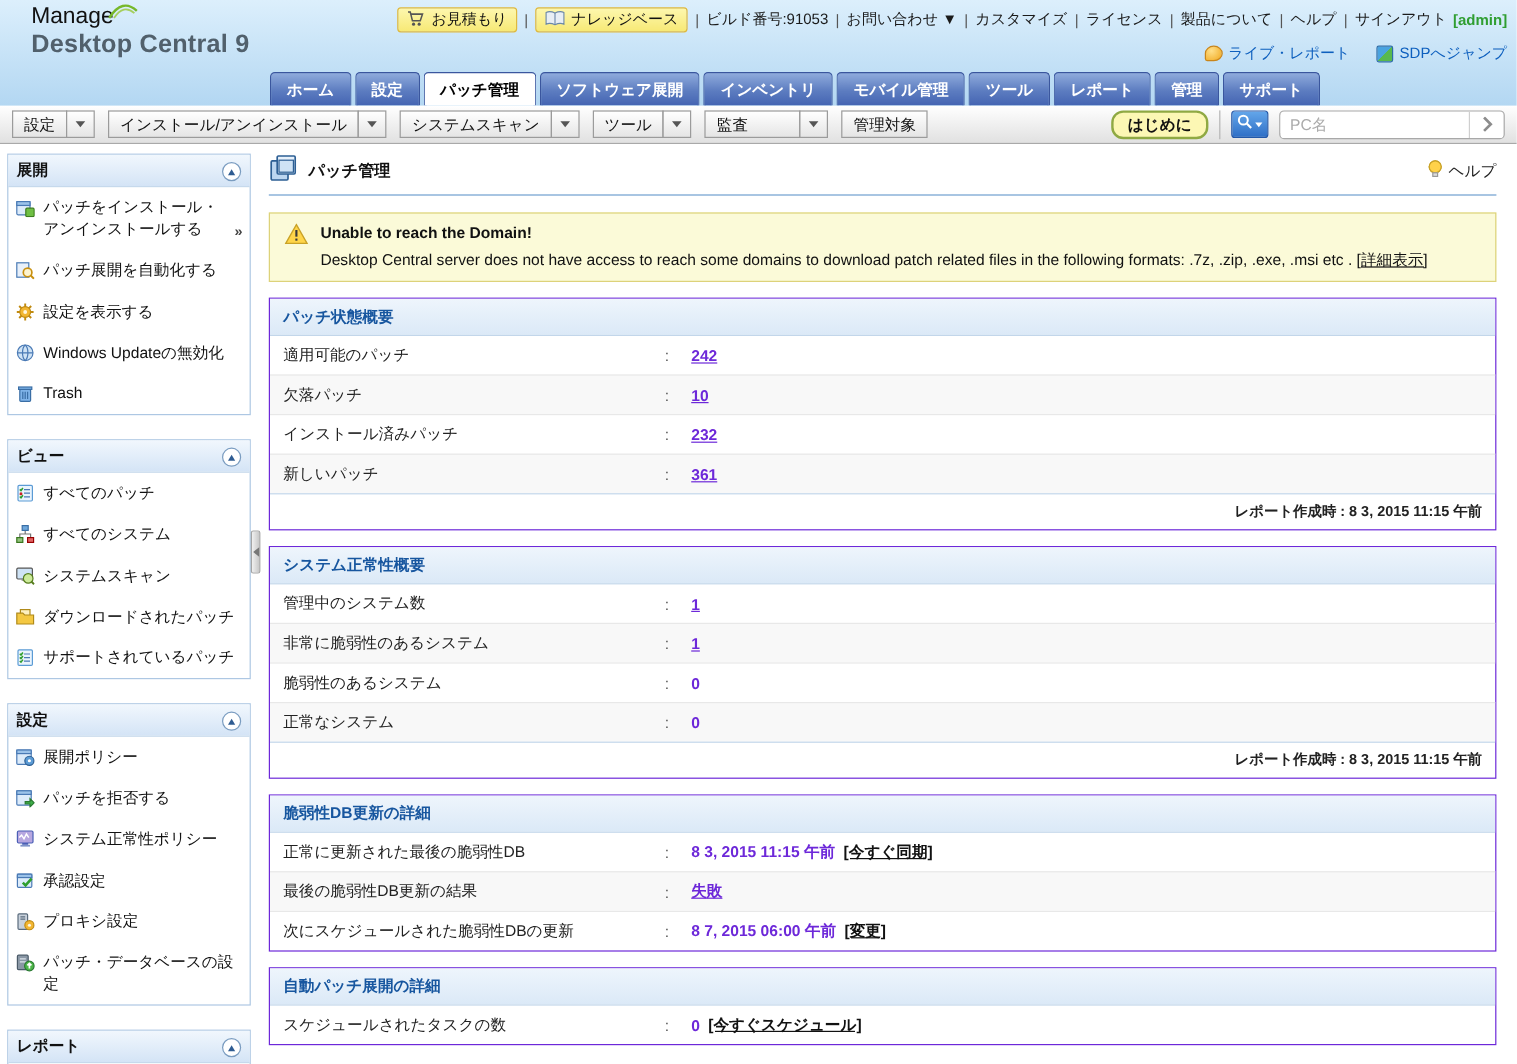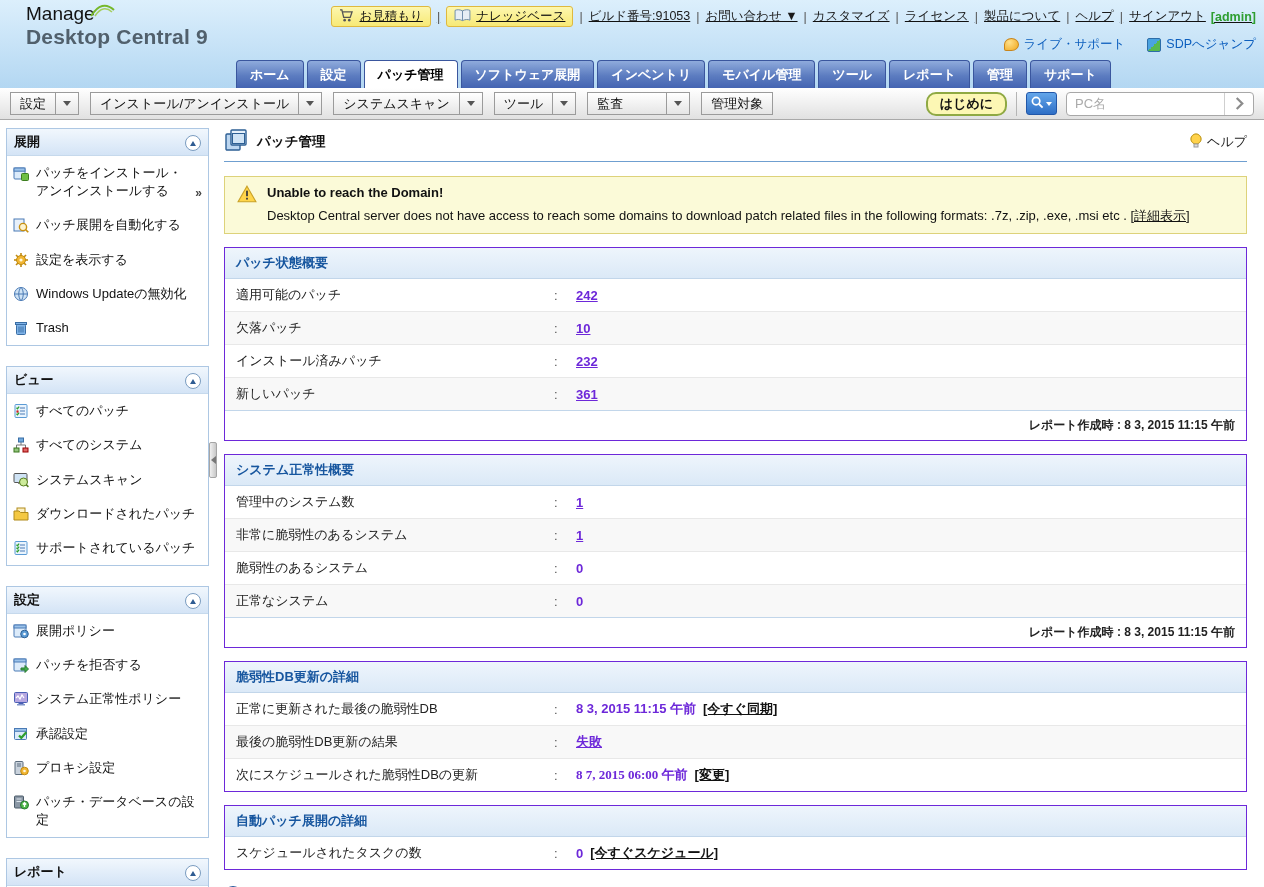--- a/index.html
+++ b/index.html
@@ -7,32 +7,32 @@
   body { font-family:"Liberation Sans","DejaVu Sans",sans-serif; background:#fff; color:#111; }
   a { color:#111; text-decoration:underline; cursor:pointer; }
 
   
   .header { height:88px; background:linear-gradient(#dceffc,#b3d7f2); position:relative; }
   .header-top { display:flex; justify-content:space-between; padding:3px 8px 0 26px; }
   .logo-line1 { font-size:19px; line-height:22px; position:relative; white-space:nowrap; }
   .swoosh { position:absolute; top:-3px; margin-left:-6px; }
   .logo-product { font-size:21px; font-weight:bold; color:#51606c; letter-spacing:0.2px; }
   .hdr-right { text-align:right; font-size:12.5px; padding-top:3px; }
-  .hdr-row1 { display:flex; align-items:center; justify-content:flex-end; gap:5px; white-space:nowrap;text-decoration:underline; }
+  .hdr-row1 { display:flex; align-items:center; justify-content:flex-end; gap:5px; white-space:nowrap; }
   .hbtn { background:linear-gradient(#fdf7ae,#f7e976); border:1px solid #dfb93e; border-radius:3px; padding:1px 7px; display:inline-flex; gap:5px; align-items:center; cursor:pointer; }
   .psep { color:#555; padding:0 1px; }
   .hlink { cursor:pointer; color:#1a1a1a; }
   .admin-badge { color:#2f9e31; font-weight:bold; }
   .hdr-row2 { margin-top:9px; display:flex; gap:22px; justify-content:flex-end; align-items:center; }
   .hdr-row2 .blue-link { color:#0d5fbe; text-decoration:none; display:flex; gap:5px; align-items:center; cursor:pointer; }
   .chat-icon { width:15px; height:13px; border-radius:50% 50% 50% 2px; background:radial-gradient(circle at 35% 30%,#ffe08a,#f0a81e); border:1px solid #c9851a; display:inline-block; }
   .sdp-icon { width:14px; height:14px; display:inline-block; background:linear-gradient(135deg,#4aa3e0 50%,#58b94e 50%); border:1px solid #2d6da8; border-radius:2px; }
 
   
-  .tabs { position:absolute; left:236px; bottom:0; display:flex; gap:3px; }
+  .tabs { position:absolute; left:225px; bottom:0; display:flex; gap:3px; }
   .tab { padding:5px 13px 4px; color:#fff; font-weight:bold; font-size:13px; cursor:pointer;
          background:linear-gradient(#8fabdc,#5c7cc0 55%,#4464b2); border:1px solid #3a569e; border-bottom:none;
          border-radius:4px 4px 0 0; white-space:nowrap; }
   .tab.active { background:#fff; color:#000; }
 
   
   .toolbar { height:32px; background:linear-gradient(#ffffff,#e1e1e1); border-bottom:1px solid #a9a9a9; display:flex; align-items:center; padding:0 10px; }
   .tgroup { display:flex; margin-right:11px; }
   .tbtn { background:linear-gradient(#ffffff,#e5e5e5); border:1px solid #9b9b9b; padding:2px 9px; font-size:13px; height:23px; display:flex; align-items:center; cursor:pointer; white-space:nowrap; }
   .tbtn.arrow-seg { padding:2px 7px; margin-left:-1px; }
@@ -143,21 +143,21 @@
         <span class="hlink">製品について</span>
         <span class="psep">|</span>
         <span class="hlink">ヘルプ</span>
         <span class="psep">|</span>
         <span class="hlink">サインアウト</span>
         <span class="admin-badge">[admin]</span>
       </div>
       <div class="hdr-row2">
         <span class="blue-link">
           <span class="chat-icon"></span>
-          <span>ライブ・サポート</span>
+          <span>ライブ・レポート</span>
         </span>
         <span class="blue-link">
           <span class="sdp-icon"></span>
           <span>SDPへジャンプ</span>
         </span>
       </div>
     </div>
   </div>
 
   <div class="tabs">
@@ -562,21 +562,21 @@
           <a class="action">[今すぐ同期]</a>
         </div>
         <div class="row">
           <span class="lbl">最後の脆弱性DB更新の結果</span>
           <span class="col">:</span>
           <a class="val">失敗</a>
         </div>
         <div class="row">
           <span class="lbl">次にスケジュールされた脆弱性DBの更新</span>
           <span class="col">:</span>
-          <span class="val" style="text-decoration:none;font-family:Liberation Serif, serif;">8 7, 2015 06:00 午前</span>
+          <span class="val" style="text-decoration:none;">8 7, 2015 06:00 午前</span>
           <a class="action">[変更]</a>
         </div>
       </div>
     </div>
 
     <div class="box">
       <div class="box-head">自動パッチ展開の詳細</div>
       <div class="rows">
         <div class="row">
           <span class="lbl">スケジュールされたタスクの数</span>

